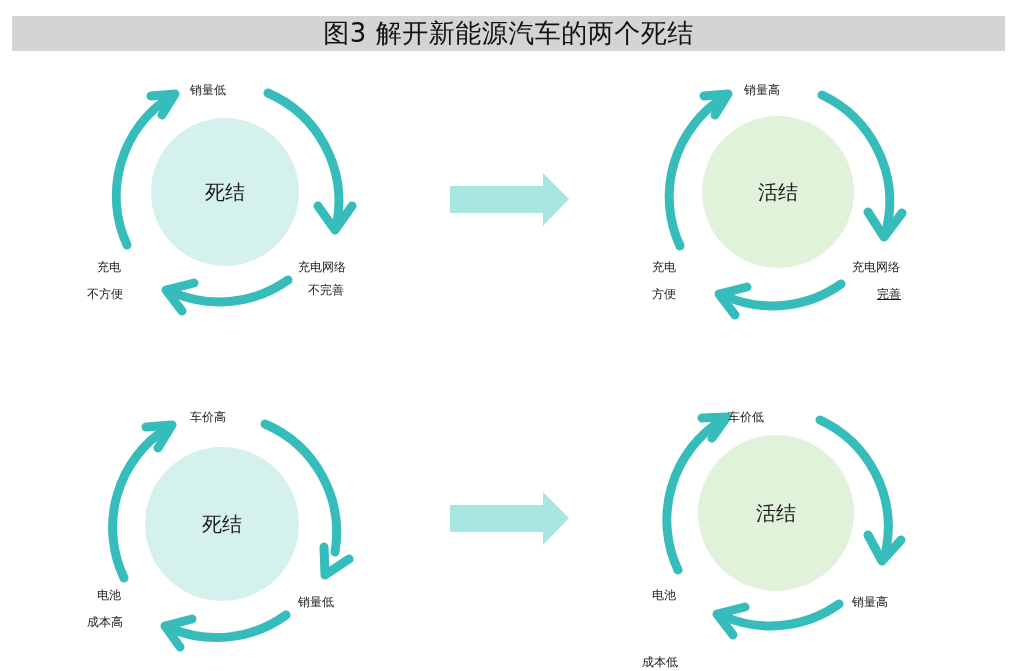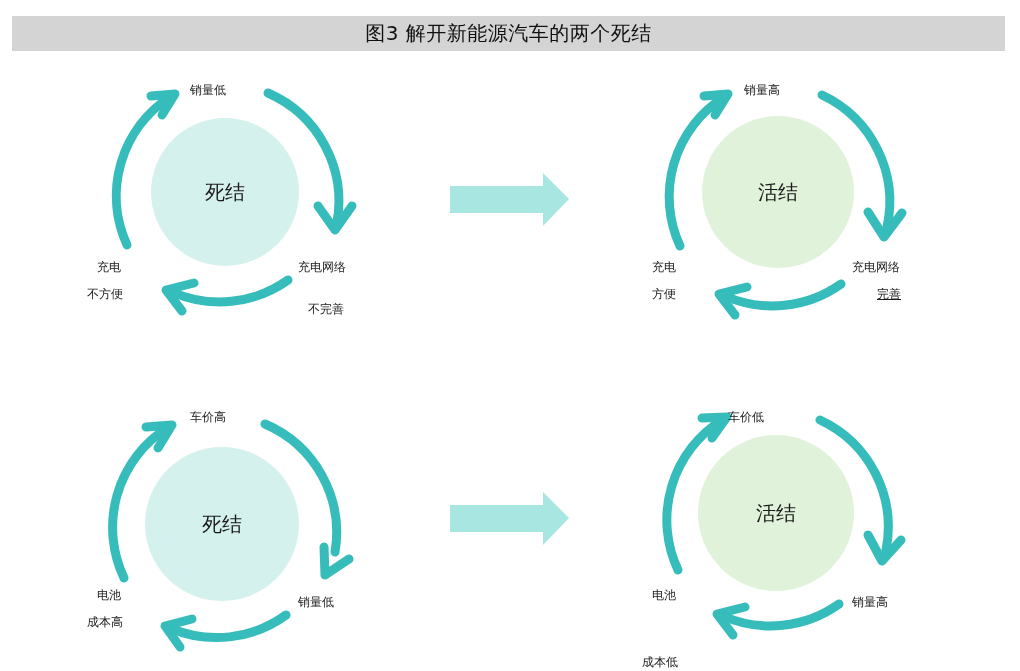--- a/index.html
+++ b/index.html
@@ -1,20 +1,20 @@
 <!DOCTYPE html>
 <html><head>
 <meta charset="utf-8">
 <style>
   html, body { margin: 0; padding: 0; background: #ffffff; }
   body { width: 1020px; height: 671px; position: relative; overflow: hidden;
          font-family: "DejaVu Sans", "Liberation Sans", sans-serif; color: #1a1a1a; }
   .title-bar { position: absolute; left: 12px; top: 16px; width: 993px; height: 35px;
                background: #d3d4d3; display: flex; align-items: center; justify-content: center; }
-  .title-text { font-size: 20px; color: #111; letter-spacing: 0.5px; }
+  .title-text { font-size: 26px; color: #111; letter-spacing: 0.5px; }
   svg.diagram { position: absolute; left: 0; top: 0; }
   .lbl { position: absolute; font-size: 12px; line-height: 27px; color: #1a1a1a; white-space: nowrap; }
   .core { position: absolute; font-size: 20px; color: #1a1a1a; transform: translate(-50%, -50%); white-space: nowrap; }
 </style>
 </head>
 <body>
 
 <div class="title-bar" style="background: rgb(211, 212, 211);">
   <span class="title-text">图3  解开新能源汽车的两个死结</span>
 </div>
@@ -60,21 +60,21 @@
     <path d="M678,570 A118,118 0 0 1 722,420" fill="none" stroke="#36bdbb" stroke-width="9" stroke-linecap="round"></path>
     <polyline points="702,418 727,417 712,438" fill="none" stroke="#36bdbb" stroke-width="9" stroke-linecap="round" stroke-linejoin="round"></polyline>
   </g>
 
   <polygon points="450,186 543,186 543,173 569,199 543,226 543,213 450,213" fill="#a8e6e1"></polygon>
   <polygon points="450,505 543,505 543,492 569,518 543,545 543,532 450,532" fill="#a8e6e1"></polygon>
 </svg>
 
 <div class="lbl" style="left:190px; top:77px;">销量低</div>
 <div class="lbl" style="left:298px; top:254px;">充电网络</div>
-<div class="lbl" style="left:308px; top:296px;">不完善</div>
+<div class="lbl" style="left:308px; top:277px;">不完善</div>
 <div class="lbl" style="left:97px; top:254px;">充电</div>
 <div class="lbl" style="left:87px; top:281px;">不方便</div>
 <div class="core" style="left:225px; top:192px;">死结</div>
 
 <div class="lbl" style="left:744px; top:77px;">销量高</div>
 <div class="lbl" style="left:852px; top:254px;">充电网络</div>
 <div class="lbl" style="left:877px; top:281px;text-decoration:underline;">完善</div>
 <div class="lbl" style="left:652px; top:254px;">充电</div>
 <div class="lbl" style="left:652px; top:281px;">方便</div>
 <div class="core" style="left:778px; top:192px;">活结</div>

